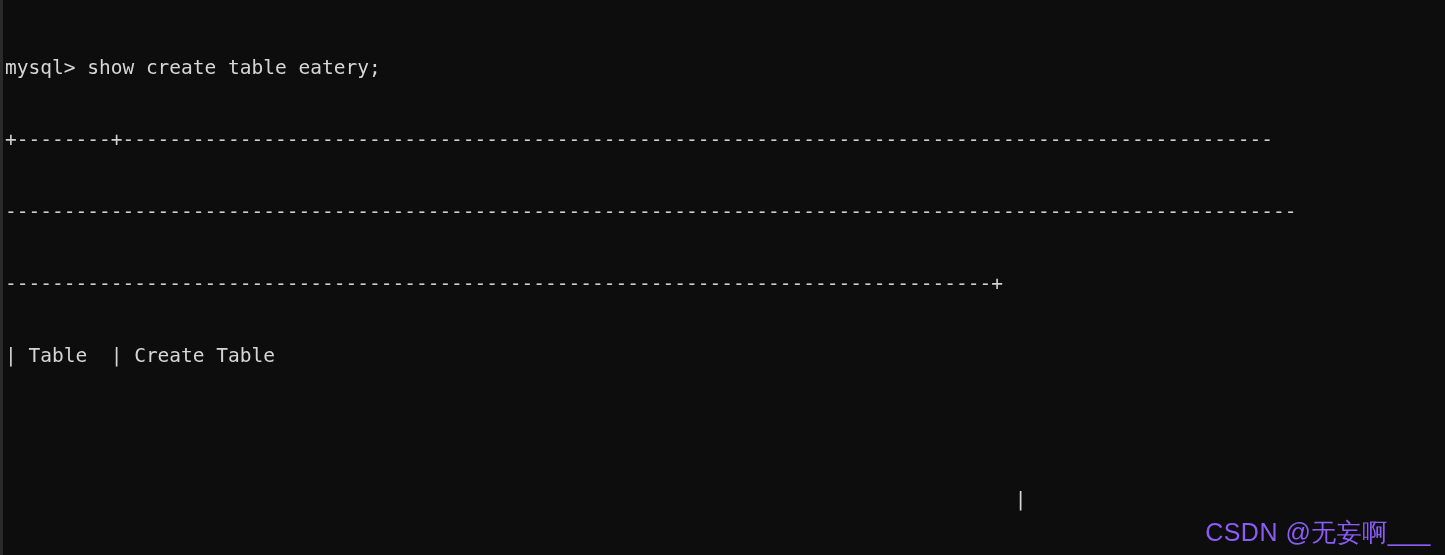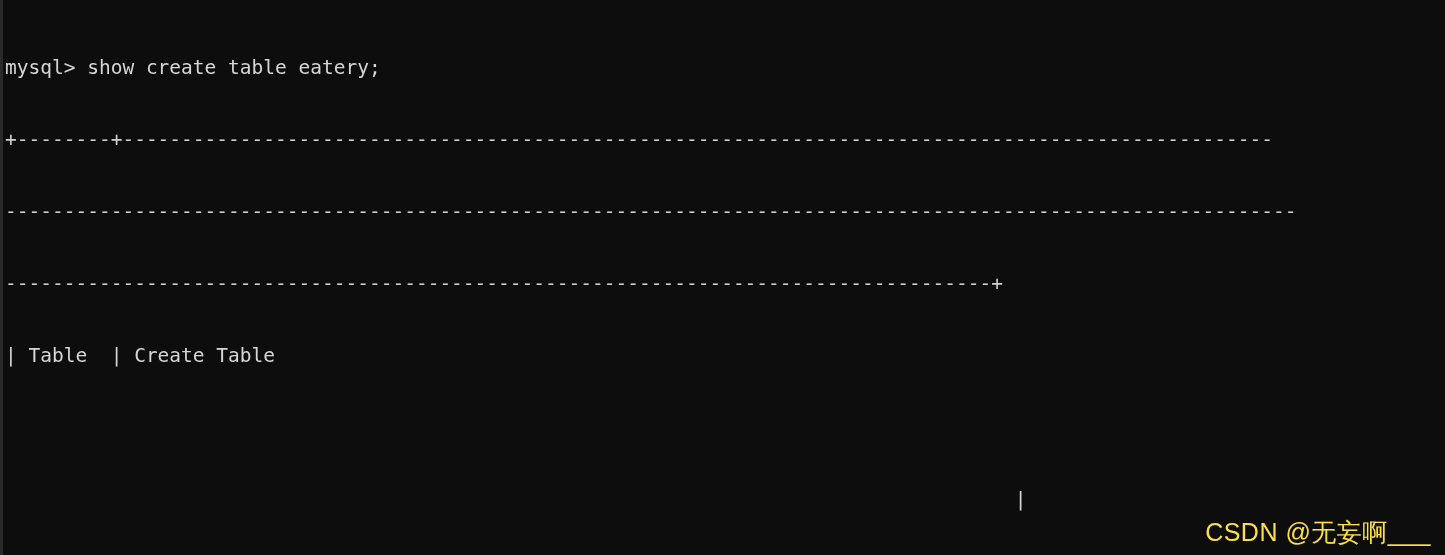--- a/index.html
+++ b/index.html
@@ -37,21 +37,21 @@
   .rule {
     color: #cfcfcf;
   }
   .watermark {
     position: absolute;
     right: 14px;
     bottom: 8px;
     font-family: "Liberation Sans", sans-serif;
     font-size: 25px;
     line-height: 30px;
-    color: #fde047;
+    color: #8b5cf6;
     letter-spacing: 0.5px;
     white-space: pre;
     margin-top: 32px;
   }
 </style>
 </head>
 <body>
 
 <div id="terminal">
   <div class="screen">

